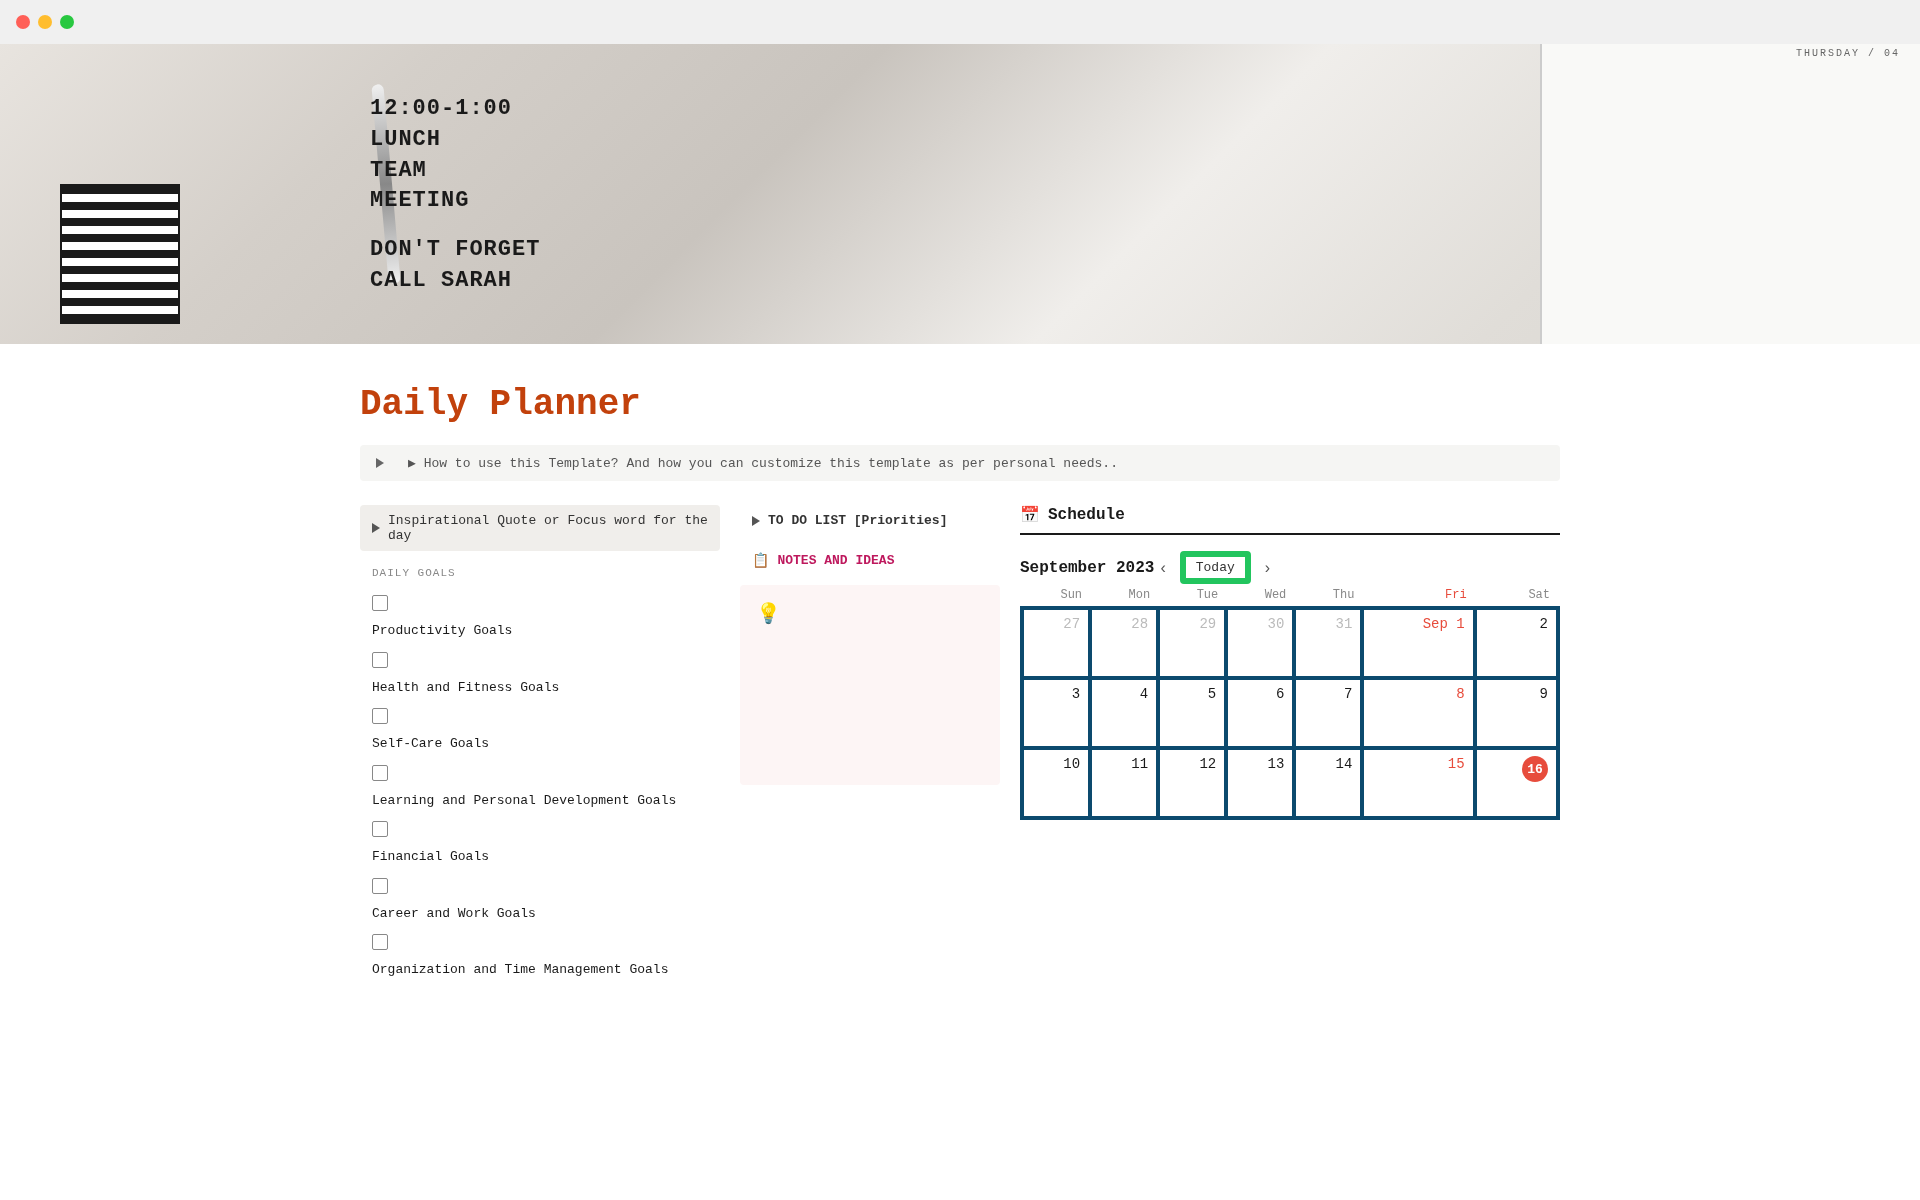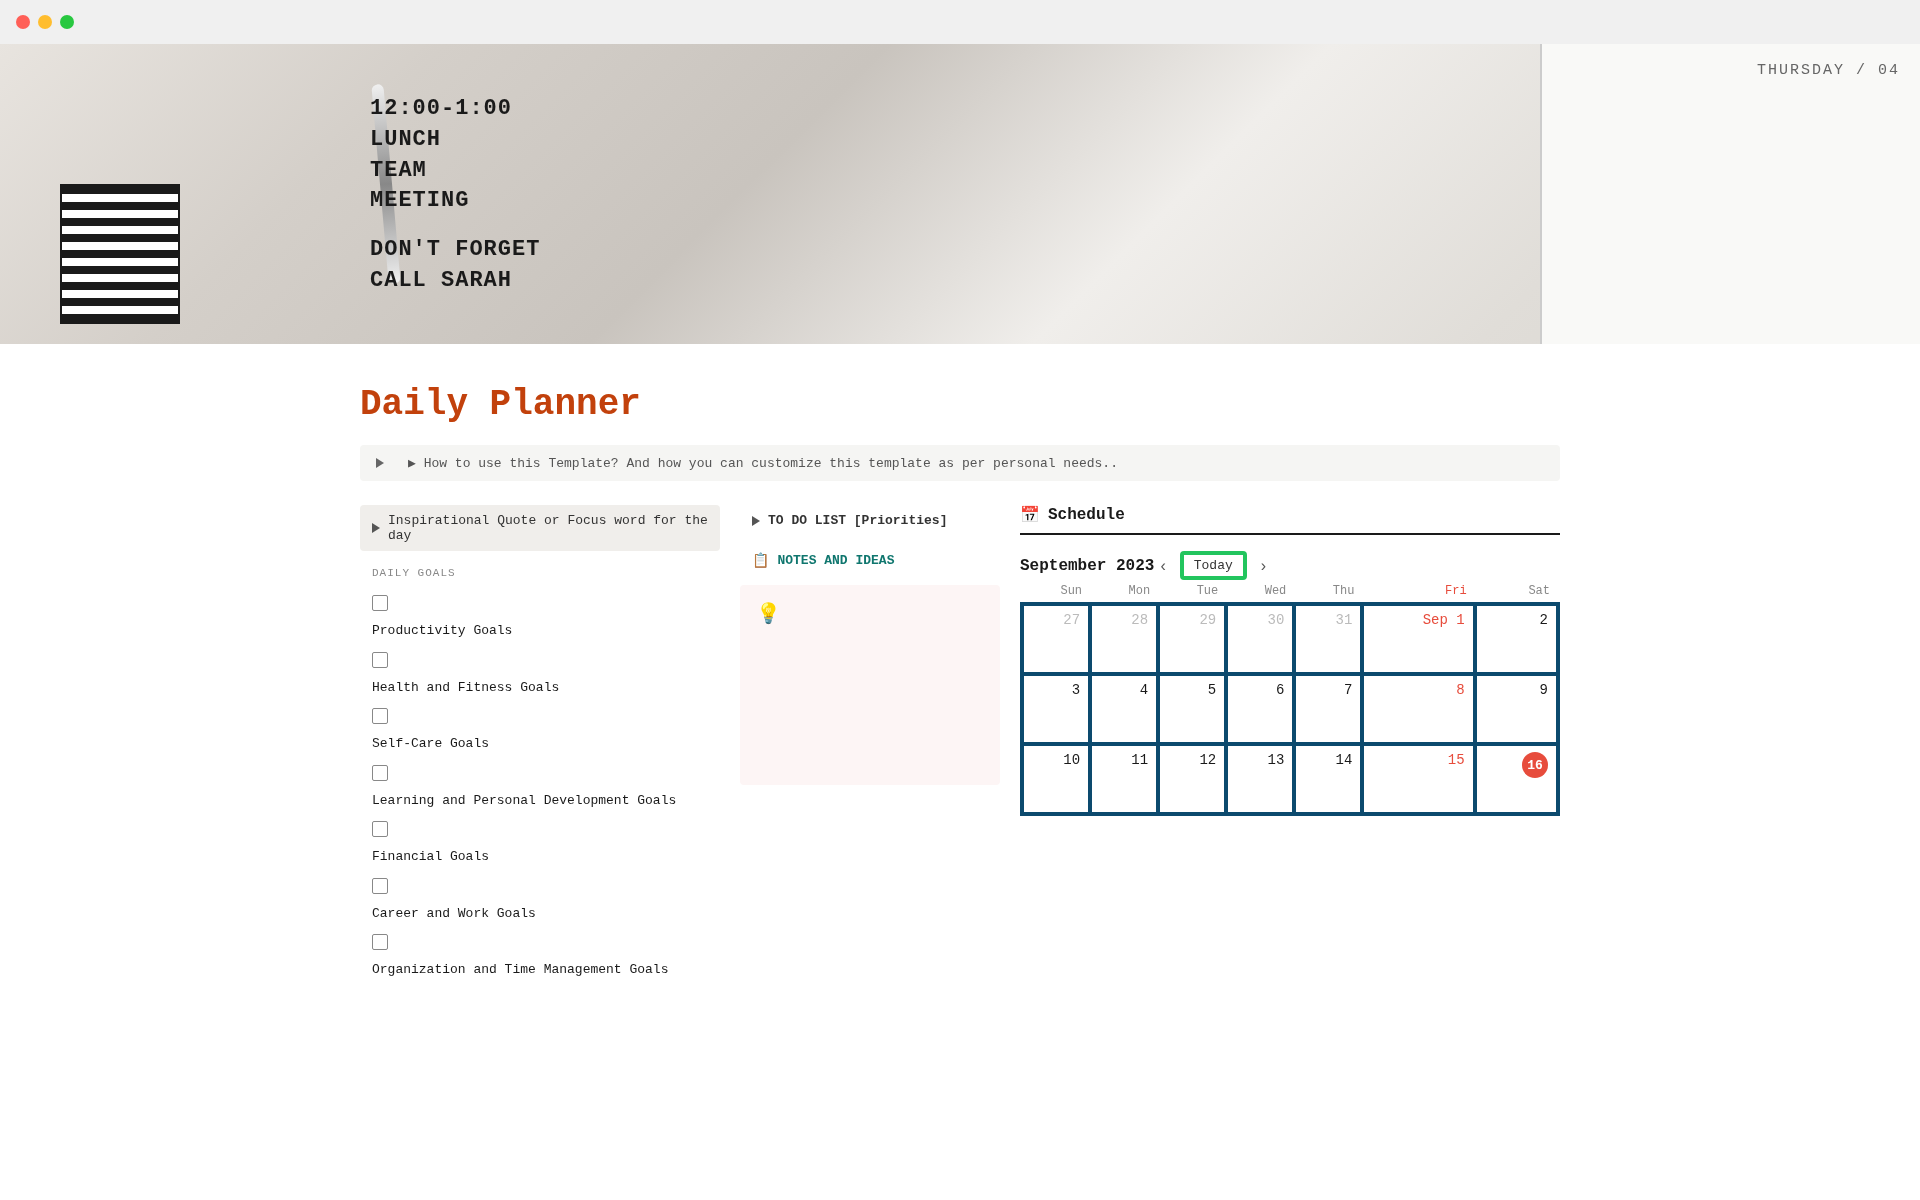--- a/index.html
+++ b/index.html
@@ -121,22 +121,22 @@
         0deg,
         transparent 0px,
         transparent: 22px,
         #e0e0e0 22px,
         #e0e0e0 23px
       );
     }
     .hero-thursday {
       position: absolute;
       right: 20px;
-      top: 18px;
-      font-size: 15px;
+      top: 4px;
+      font-size: 10px;
       color: #666;
       letter-spacing: 2px;
       font-family: 'Courier New', monospace;
       text-align: right;
     }
     .hero-pen {
       position: absolute;
       left: 380px;
       top: 40px;
       width: 12px;
@@ -280,21 +280,21 @@
       gap: 8px;
       padding: 8px 12px;
       margin-bottom: 8px;
     }
     .notes-icon {
       font-size: 14px;
     }
     .notes-label {
       font-family: 'Courier New', monospace;
       font-size: 13px;
-      color: #0f766e;
+      color: #be185d;
       font-weight: bold;
       text-align: right;
     }
 
     .notes-content-area {
       background: #fdf5f5;
       border-radius: 4px;
       min-height: 200px;
       padding: 16px;
       display: flex;
@@ -345,21 +345,21 @@
     .cal-arrow {
       background: none;
       border: none;
       cursor: pointer;
       font-size: 16px;
       color: #555;
       padding: 2px 6px;
     }
     .cal-today-btn {
       background: none;
-      border: 4px solid #22c55e;
+      border: 6px solid #22c55e;
       border-radius: 4px;
       padding: 3px 10px;
       font-family: 'Courier New', monospace;
       font-size: 13px;
       cursor: pointer;
       color: #333;
     }
 
     .cal-grid {
       width: 100%;

